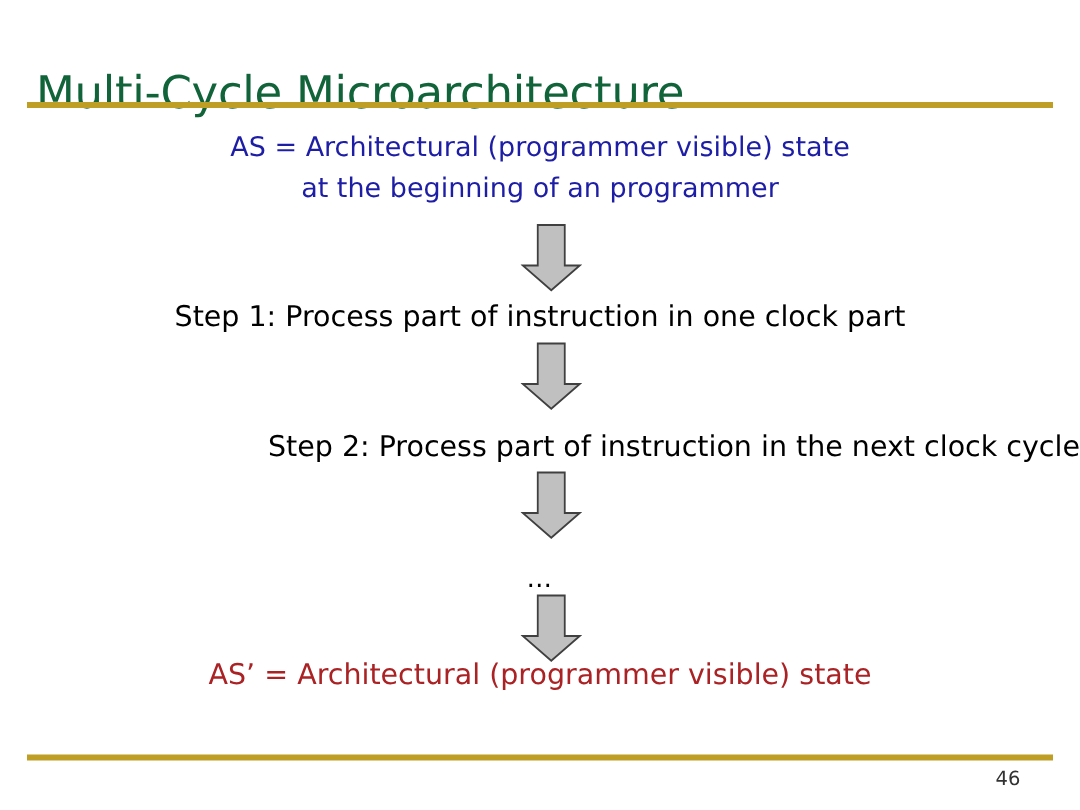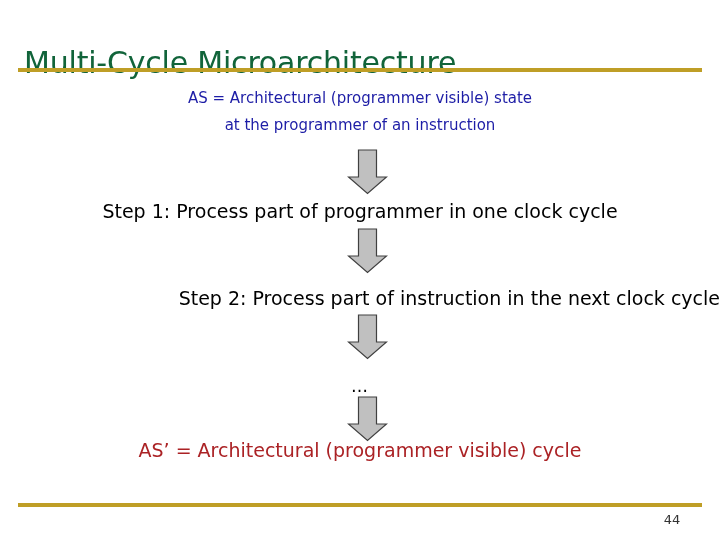--- a/index.html
+++ b/index.html
@@ -54,21 +54,21 @@
     white-space: nowrap;
   }
   .text-line {
     display: block;
     white-space: nowrap;
   }
 
   .block-as {
     top: 85px;
     color: #1d1da6;
-    font-size: 15px;
+    font-size: 18px;
     line-height: 27px;
   }
   .block-step1 {
     top: 198px;
     color: #000000;
     font-size: 19px;
     line-height: 27px;
   }
   .block-step2 {
     top: 285px;
@@ -124,31 +124,31 @@
 <body>
 
 <div class="slide">
 
   <h1 class="slide-title">Multi-Cycle Microarchitecture</h1>
 
   <div class="rule rule-top"></div>
 
   <div class="text-block block-as">
     <span class="text-line">AS = Architectural (programmer visible) state</span>
-    <span class="text-line">at the programmer of an instruction</span>
+    <span class="text-line">at the beginning of an programmer</span>
   </div>
 
   <div class="arrow arrow-1">
     <svg viewBox="0 0 41 46" xmlns="http://www.w3.org/2000/svg">
       <polygon points="11.5,1 29.5,1 29.5,28 39.5,28 20.5,44.5 1.5,28 11.5,28" fill="#c0c0c0" stroke="#404040" stroke-width="1.2" stroke-linejoin="miter"></polygon>
     </svg>
   </div>
 
   <div class="text-block block-step1">
-    <span class="text-line">Step 1: Process part of programmer in one clock cycle</span>
+    <span class="text-line">Step 1: Process part of instruction in one clock part</span>
   </div>
 
   <div class="arrow arrow-2">
     <svg viewBox="0 0 41 46" xmlns="http://www.w3.org/2000/svg">
       <polygon points="11.5,1 29.5,1 29.5,28 39.5,28 20.5,44.5 1.5,28 11.5,28" fill="#c0c0c0" stroke="#404040" stroke-width="1.2" stroke-linejoin="miter"></polygon>
     </svg>
   </div>
 
   <div class="text-block block-step2">
     <span class="text-line">Step 2: Process part of instruction in the next clock cycle</span>
@@ -164,20 +164,20 @@
     <span class="text-line">…</span>
   </div>
 
   <div class="arrow arrow-4">
     <svg viewBox="0 0 41 46" xmlns="http://www.w3.org/2000/svg">
       <polygon points="11.5,1 29.5,1 29.5,28 39.5,28 20.5,44.5 1.5,28 11.5,28" fill="#c0c0c0" stroke="#404040" stroke-width="1.2" stroke-linejoin="miter"></polygon>
     </svg>
   </div>
 
   <div class="text-block block-asprime">
-    <span class="text-line">AS’ = Architectural (programmer visible) cycle</span>
+    <span class="text-line">AS’ = Architectural (programmer visible) state</span>
   </div>
 
   <div class="rule rule-bottom"></div>
 
-  <div class="page-number">44</div>
+  <div class="page-number">46</div>
 
 </div>
 
 </body></html>

